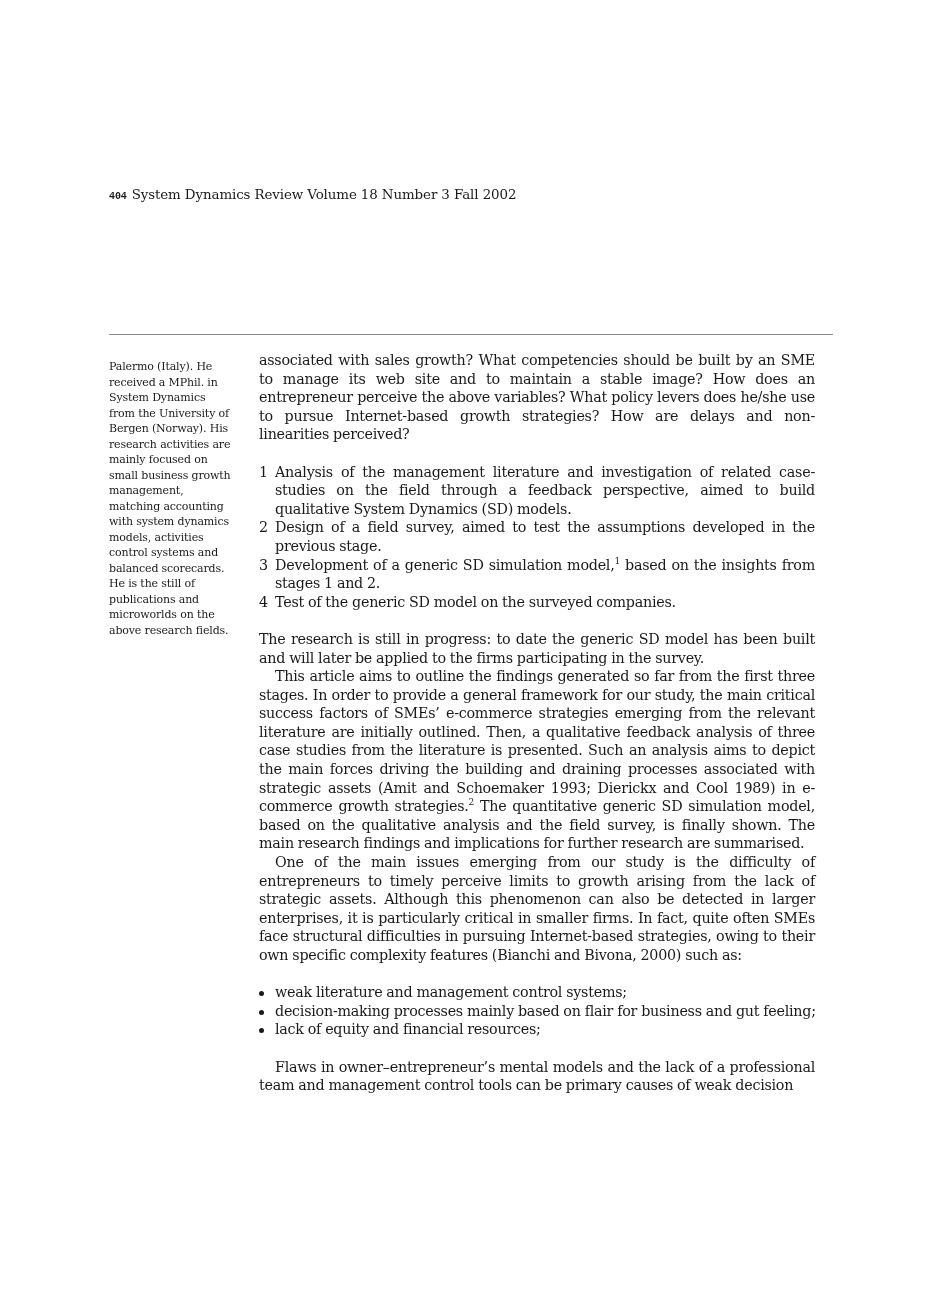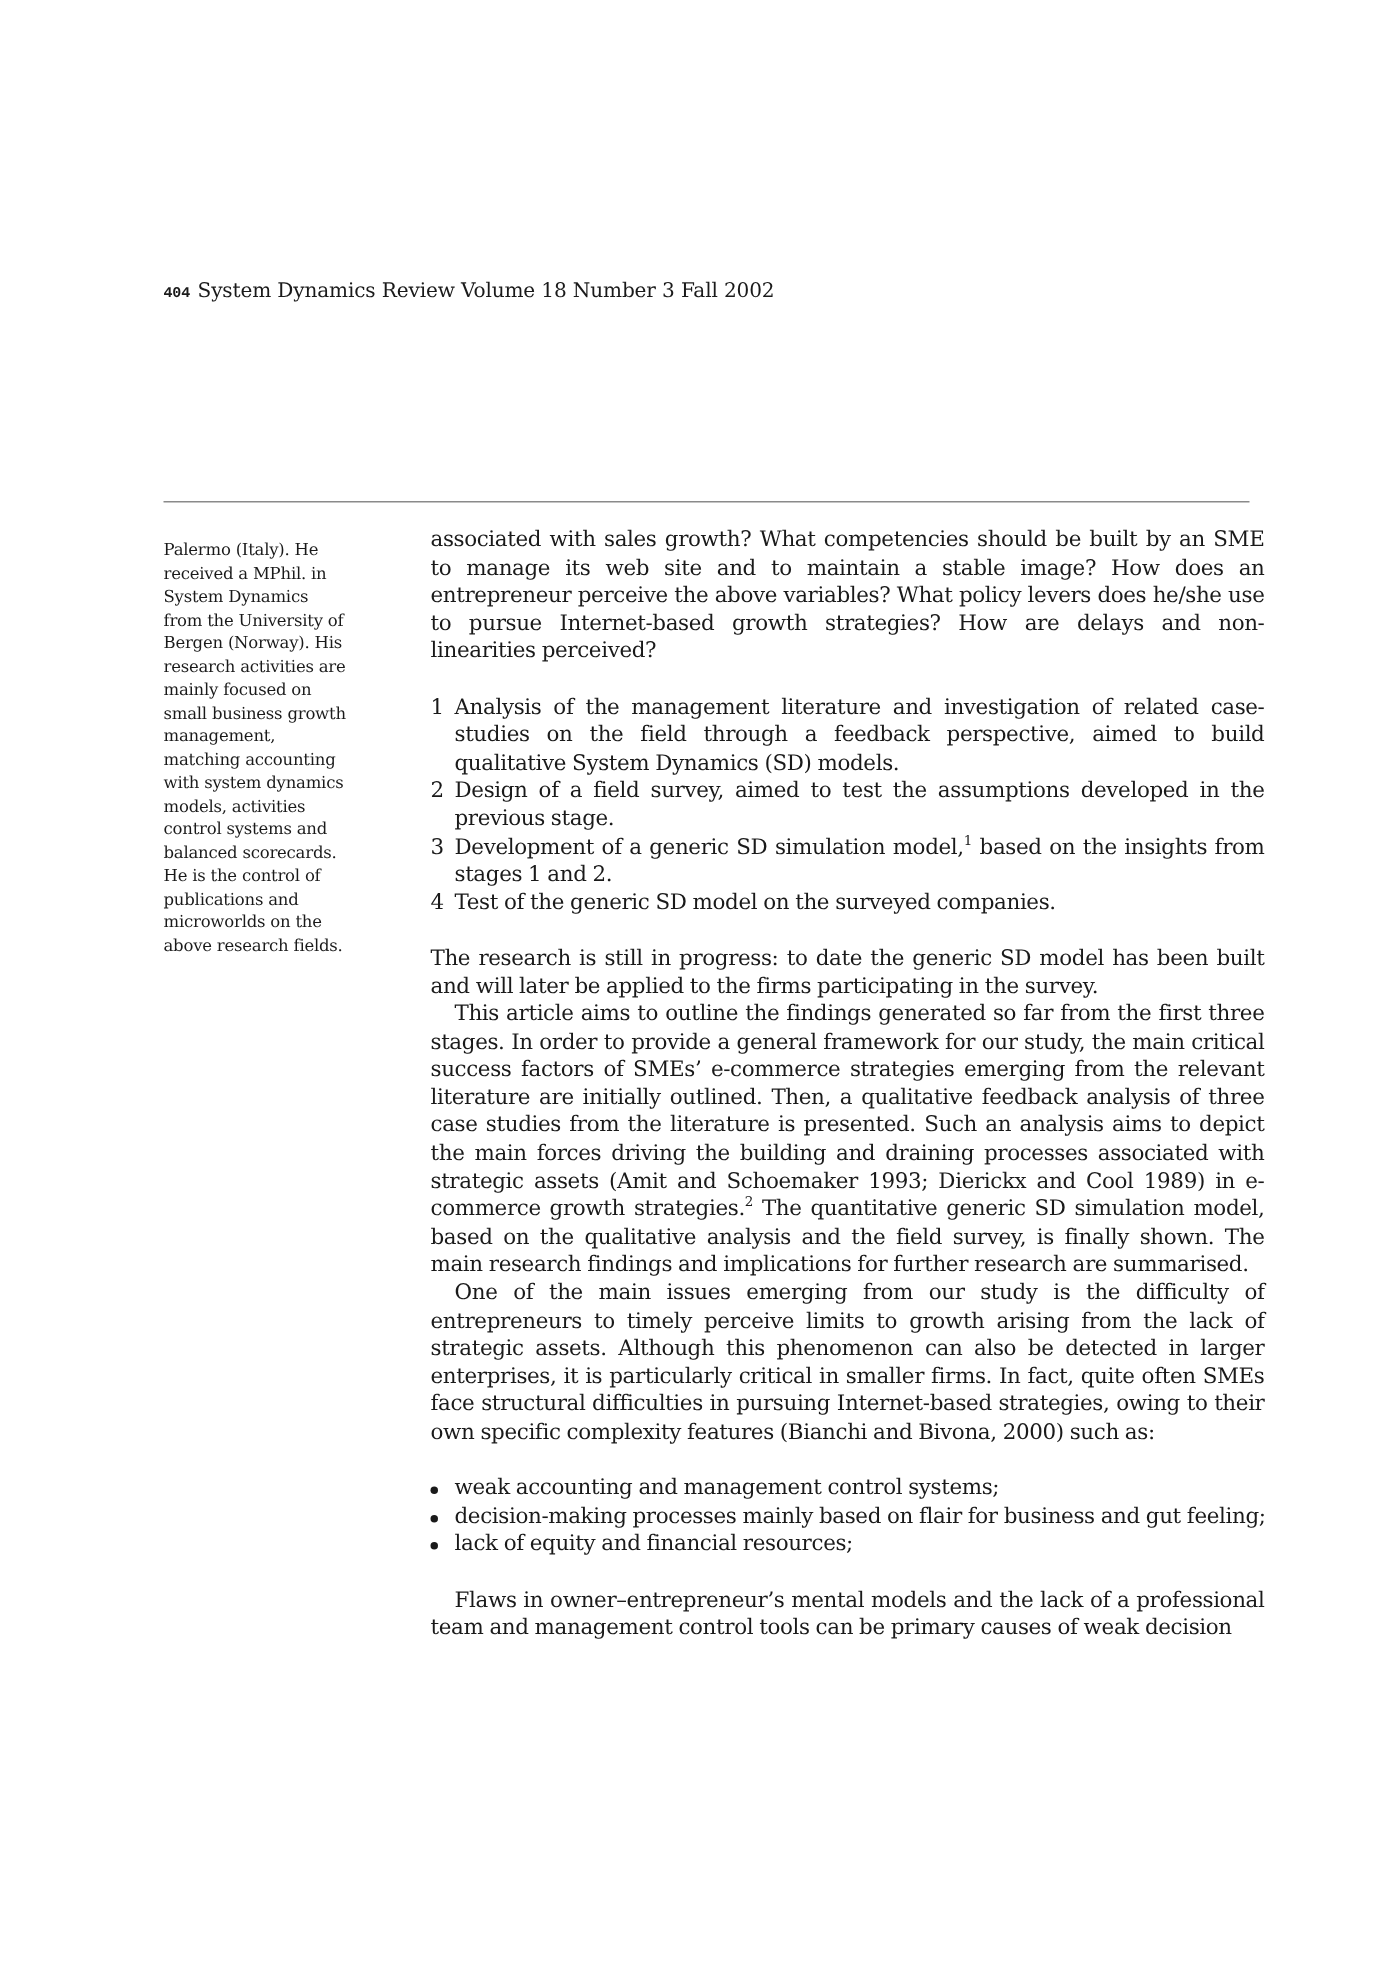--- a/index.html
+++ b/index.html
@@ -2,21 +2,21 @@
 <html><head>
 <meta charset="utf-8">
 <style>
   html, body { margin: 0; padding: 0; background: #ffffff; }
   body { width: 925px; height: 1309px; position: relative; overflow: hidden; color: #1a1a1a; font-family: "DejaVu Serif", serif; }
   .running-head { position: absolute; left: 109px; top: 187px; font-size: 13.4px; white-space: nowrap; letter-spacing: -0.1px; }
   .running-head .pageno { font-family: Liberation Mono, monospace; font-weight: bold; font-size: 10px; margin-right: 5px; }
   .rule { position: absolute; left: 109px; top: 334px; width: 724px; height: 0; border-top: 1px solid #8a8a8a; }
   .sidebar { position: absolute; left: 109px; top: 359px; width: 135px; font-size: 11px; line-height: 15.5px; letter-spacing: -0.15px; }
   .sidebar span { display: block; white-space: nowrap; }
-  .main { position: absolute; left: 287px; top: 351px; width: 556px; font-size: 14.3px; line-height: 18.6px; letter-spacing: -0.25px; word-spacing: -0.3px; }
+  .main { position: absolute; left: 259px; top: 351px; width: 556px; font-size: 14.3px; line-height: 18.6px; letter-spacing: -0.25px; word-spacing: -0.3px; }
   .main p { margin: 0; text-align: justify; }
   .main p.indent { text-indent: 16px; }
   .gap { height: 18.6px; }
   ol.stages { list-style: none; margin: 0; padding: 0; }
   ol.stages li { position: relative; padding-left: 16px; text-align: justify; }
   ol.stages li .num { position: absolute; left: 0; top: 0; }
   ul.bullets { list-style: none; margin: 0; padding: 0; }
   ul.bullets li { position: relative; padding-left: 16px; white-space: nowrap; }
   ul.bullets li .dot { position: absolute; left: 0; top: 8px; width: 5px; height: 5px; border-radius: 50%; background: #1a1a1a; }
   sup { font-size: 9px; line-height: 0; vertical-align: 6px; }
@@ -38,40 +38,40 @@
   <span>Bergen (Norway). His</span>
   <span>research activities are</span>
   <span>mainly focused on</span>
   <span>small business growth</span>
   <span>management,</span>
   <span>matching accounting</span>
   <span>with system dynamics</span>
   <span>models, activities</span>
   <span>control systems and</span>
   <span>balanced scorecards.</span>
-  <span>He is the control of</span>
+  <span>He is the still of</span>
   <span>publications and</span>
   <span>microworlds on the</span>
   <span>above research fields.</span>
 </div>
 
 <div class="main">
   <p>associated with sales growth? What competencies should be built by an SME to manage its web site and to maintain a stable image? How does an entrepreneur perceive the above variables? What policy levers does he/she use to pursue Internet-based growth strategies? How are delays and non-linearities perceived?</p>
   <div class="gap"></div>
   <ol class="stages">
     <li><span class="num">1</span><span>Analysis of the management literature and investigation of related case-studies on the field through a feedback perspective, aimed to build qualitative System Dynamics (SD) models.</span></li>
     <li><span class="num">2</span><span>Design of a field survey, aimed to test the assumptions developed in the previous stage.</span></li>
     <li><span class="num">3</span><span>Development of a generic SD simulation model,</span><sup>1</sup><span> based on the insights from stages 1 and 2.</span></li>
     <li><span class="num">4</span><span>Test of the generic SD model on the surveyed companies.</span></li>
   </ol>
   <div class="gap"></div>
   <p>The research is still in progress: to date the generic SD model has been built and will later be applied to the firms participating in the survey.</p>
   <p class="indent"><span>This article aims to outline the findings generated so far from the first three stages. In order to provide a general framework for our study, the main critical success factors of SMEs’ e-commerce strategies emerging from the relevant literature are initially outlined. Then, a qualitative feedback analysis of three case studies from the literature is presented. Such an analysis aims to depict the main forces driving the building and draining processes associated with strategic assets (Amit and Schoemaker 1993; Dierickx and Cool 1989) in e-commerce growth strategies.</span><sup>2</sup><span> The quantitative generic SD simulation model, based on the qualitative analysis and the field survey, is finally shown. The main research findings and implications for further research are summarised.</span></p>
   <p class="indent">One of the main issues emerging from our study is the difficulty of entrepreneurs to timely perceive limits to growth arising from the lack of strategic assets. Although this phenomenon can also be detected in larger enterprises, it is particularly critical in smaller firms. In fact, quite often SMEs face structural difficulties in pursuing Internet-based strategies, owing to their own specific complexity features (Bianchi and Bivona, 2000) such as:</p>
   <div class="gap"></div>
   <ul class="bullets">
-    <li><span class="dot"></span><span>weak accounting and management control systems;</span></li>
+    <li><span class="dot"></span><span>weak literature and management control systems;</span></li>
     <li><span class="dot"></span><span>decision-making processes mainly based on flair for business and gut feeling;</span></li>
     <li><span class="dot"></span><span>lack of equity and financial resources;</span></li>
   </ul>
   <div class="gap"></div>
   <p class="indent">Flaws in owner–entrepreneur’s mental models and the lack of a professional team and management control tools can be primary causes of weak decision</p>
 </div>
 
 </body></html>

